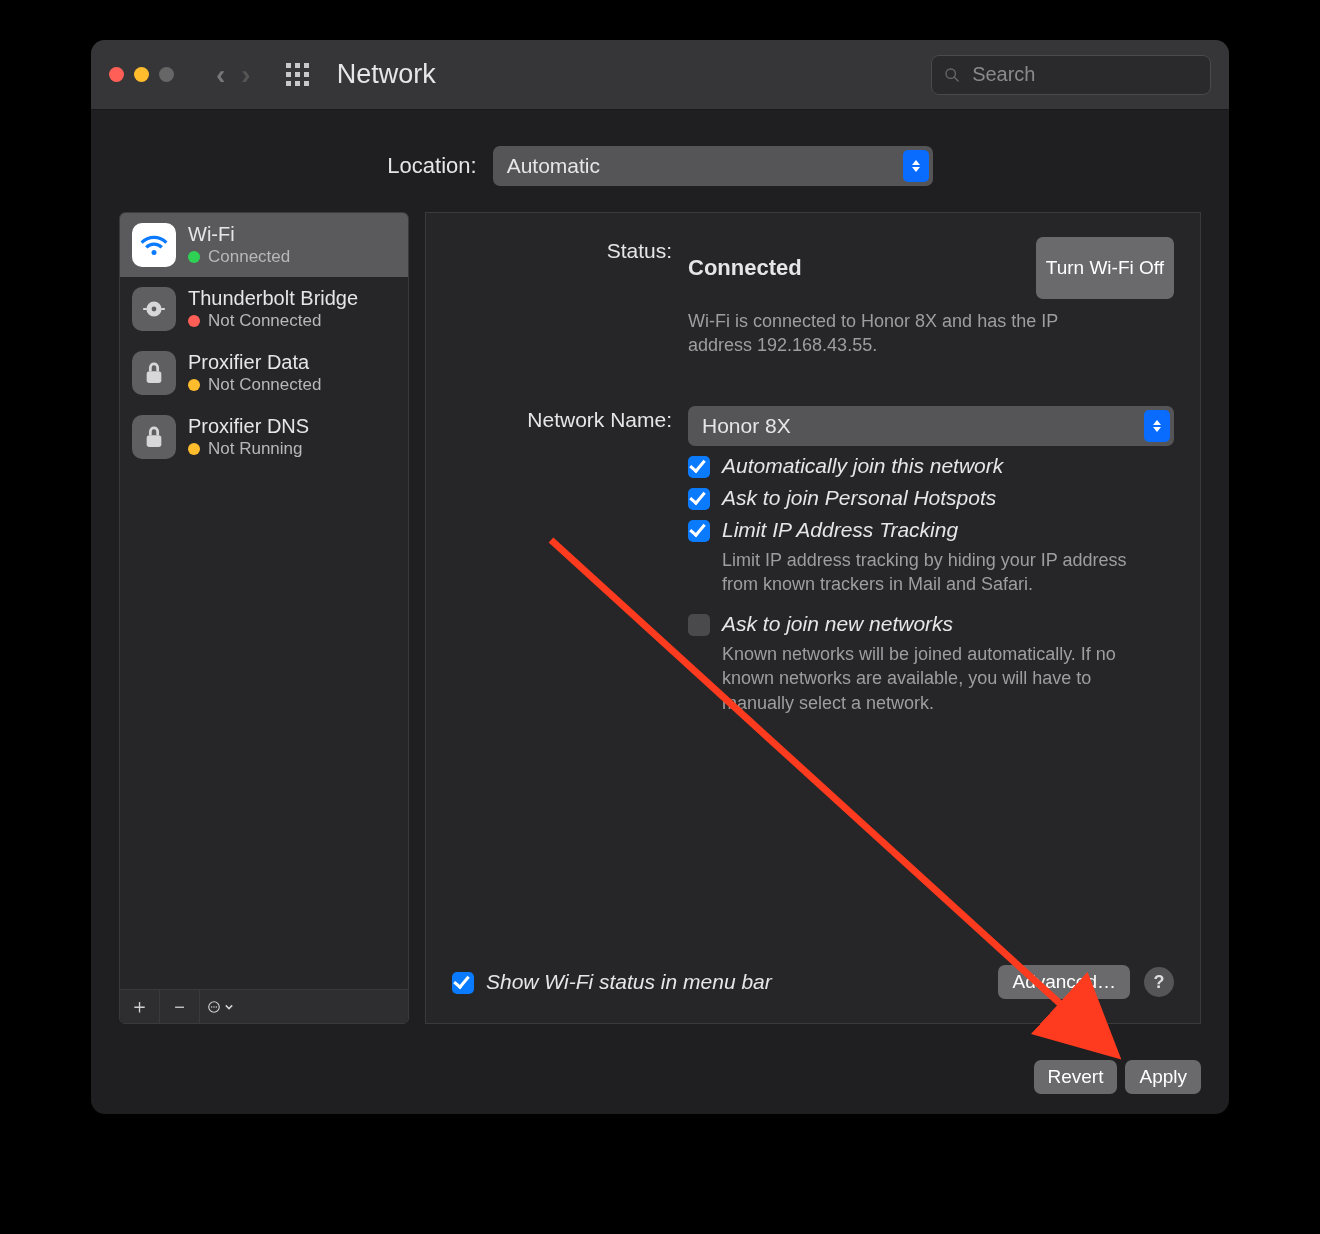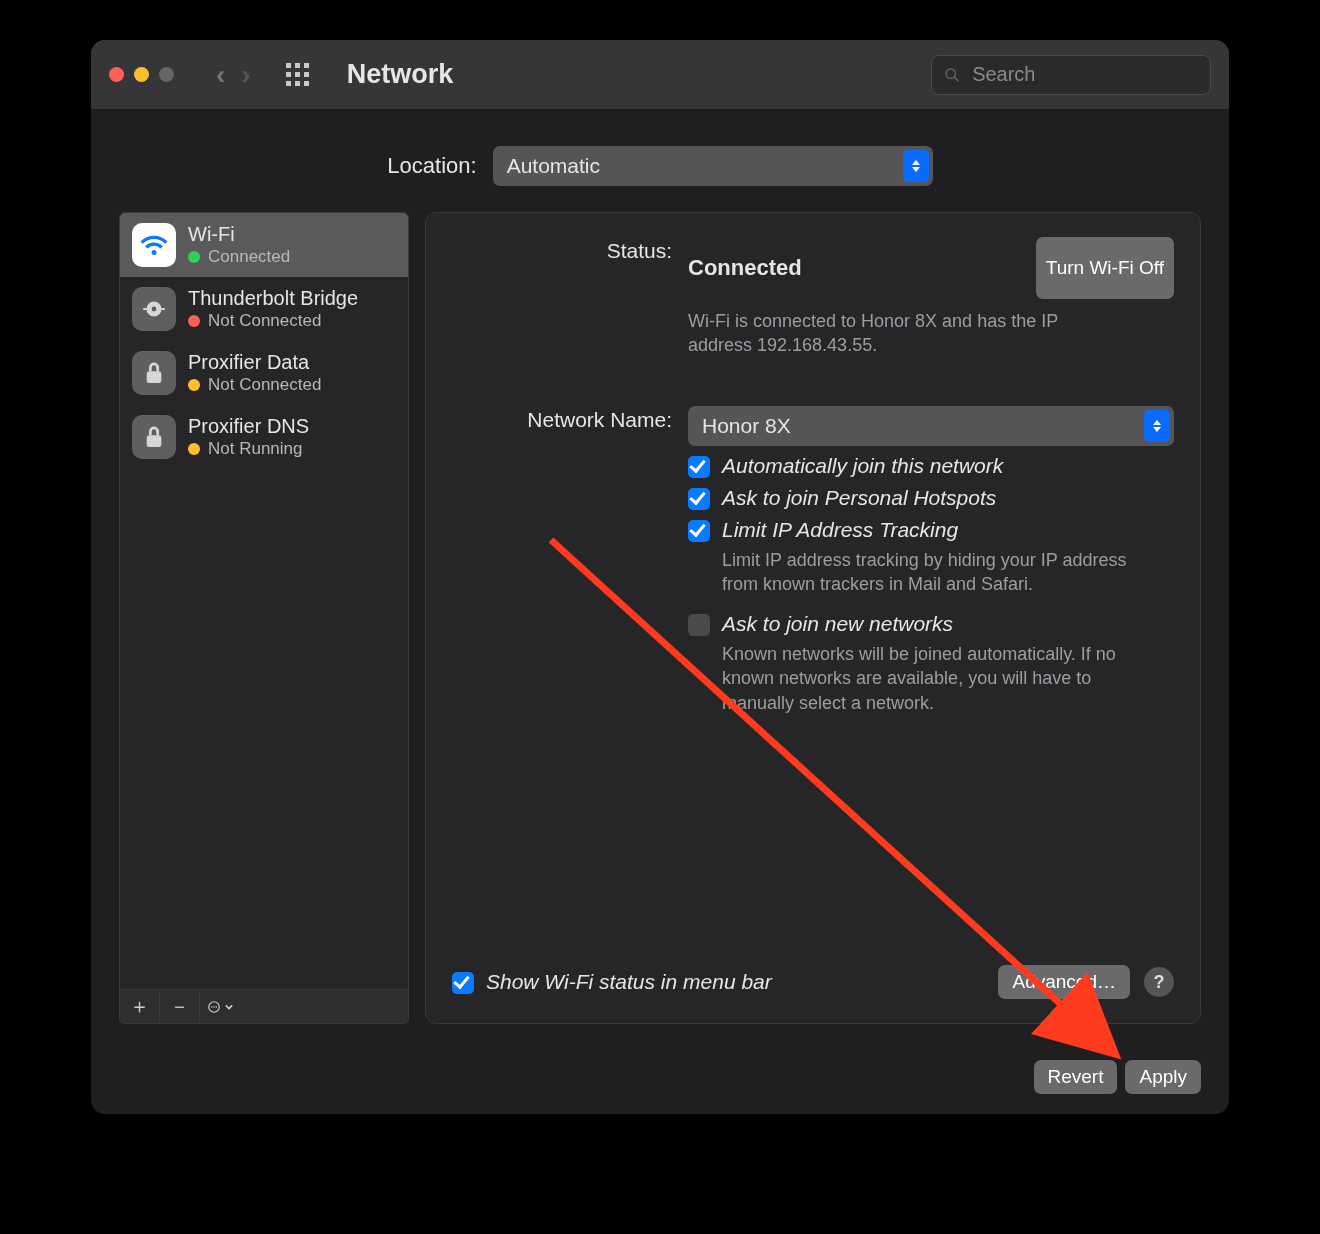--- a/index.html
+++ b/index.html
@@ -31,21 +31,21 @@
   .topbar{height:70px;background:var(--topbar);display:flex;align-items:center;padding:0 18px;gap:14px;border-bottom:1px solid #1a191b;}
   .traffic{display:flex;gap:10px;}
   .traffic .dot{width:15px;height:15px;border-radius:50%;}
   .dot.red{background:#ff5f56;}
   .dot.yellow{background:#ffbd2e;}
   .dot.grey{background:#666;}
   .nav{display:flex;gap:16px;margin-left:28px;}
   .nav .chev{color:#777;font-size:28px;font-weight:600;user-select:none;}
   .grid-icon{margin-left:20px;color:#ccc;}
   .grid-icon svg{display:block;}
-  .title{color:var(--text);font-size:27px;font-weight:700;margin-left:22px;}
+  .title{color:var(--text);font-size:27px;font-weight:400;margin-left:12px;}
   .spacer{flex:1;}
   .search{background:#2a292b;border:1px solid #4a494b;border-radius:8px;height:40px;width:280px;display:flex;align-items:center;gap:10px;padding:0 12px;}
   .search svg{opacity:.55;}
   .search input{background:transparent;border:0;outline:0;color:var(--text);font-size:20px;width:100%;}
   .search input::placeholder{color:#8a898b;}
 
   
   .location-row{display:flex;align-items:center;justify-content:center;gap:16px;padding:36px 0 26px;}
   .location-row .lbl{color:var(--text);font-size:22px;}
   .select{position:relative;background:#555456;border-radius:7px;height:40px;display:flex;align-items:center;padding:0 42px 0 14px;color:var(--text);font-size:21px;min-width:440px;}
@@ -67,21 +67,21 @@
   .status-dot{width:12px;height:12px;border-radius:50%;}
   .status-dot.green{background:var(--green);}
   .status-dot.red{background:#ff5f56;}
   .status-dot.yellow{background:#ffbd2e;}
   .sidebar-footer{height:34px;border-top:1px solid var(--panel-border);display:flex;align-items:stretch;background:#2e2d2f;}
   .sidebar-footer .sbtn{width:40px;display:flex;align-items:center;justify-content:center;color:#cfced0;font-size:20px;border-right:1px solid var(--panel-border);cursor:pointer;}
   .sidebar-footer .sbtn:last-child{border-right:0;}
   .sidebar-footer .sbtn svg{display:block;}
 
   
-  .main{flex:1;border:1px solid var(--panel-border);border-radius:11px;background:#262527;padding:24px 26px;display:flex;flex-direction:column;}
+  .main{flex:1;border:1px solid var(--panel-border);border-radius:0;background:#262527;padding:24px 26px;display:flex;flex-direction:column;}
   .row{display:flex;gap:16px;margin-bottom:18px;}
   .row .left{width:220px;text-align:right;color:var(--text);font-size:21px;padding-top:2px;}
   .row .right{flex:1;color:var(--text);font-size:21px;}
   .status-row .right{display:flex;flex-direction:column;gap:10px;}
   .status-line{display:flex;align-items:center;gap:16px;}
   .status-line .val{font-weight:700;font-size:22px;}
   .btn{background:var(--btn);color:#fff;border:0;border-radius:7px;padding:6px 14px;font-size:19px;cursor:pointer;}
   .btn.small{padding:20px 10px;font-size:19px;}
   .substatus{color:var(--muted);font-size:18px;line-height:1.35;max-width:430px;}
 

